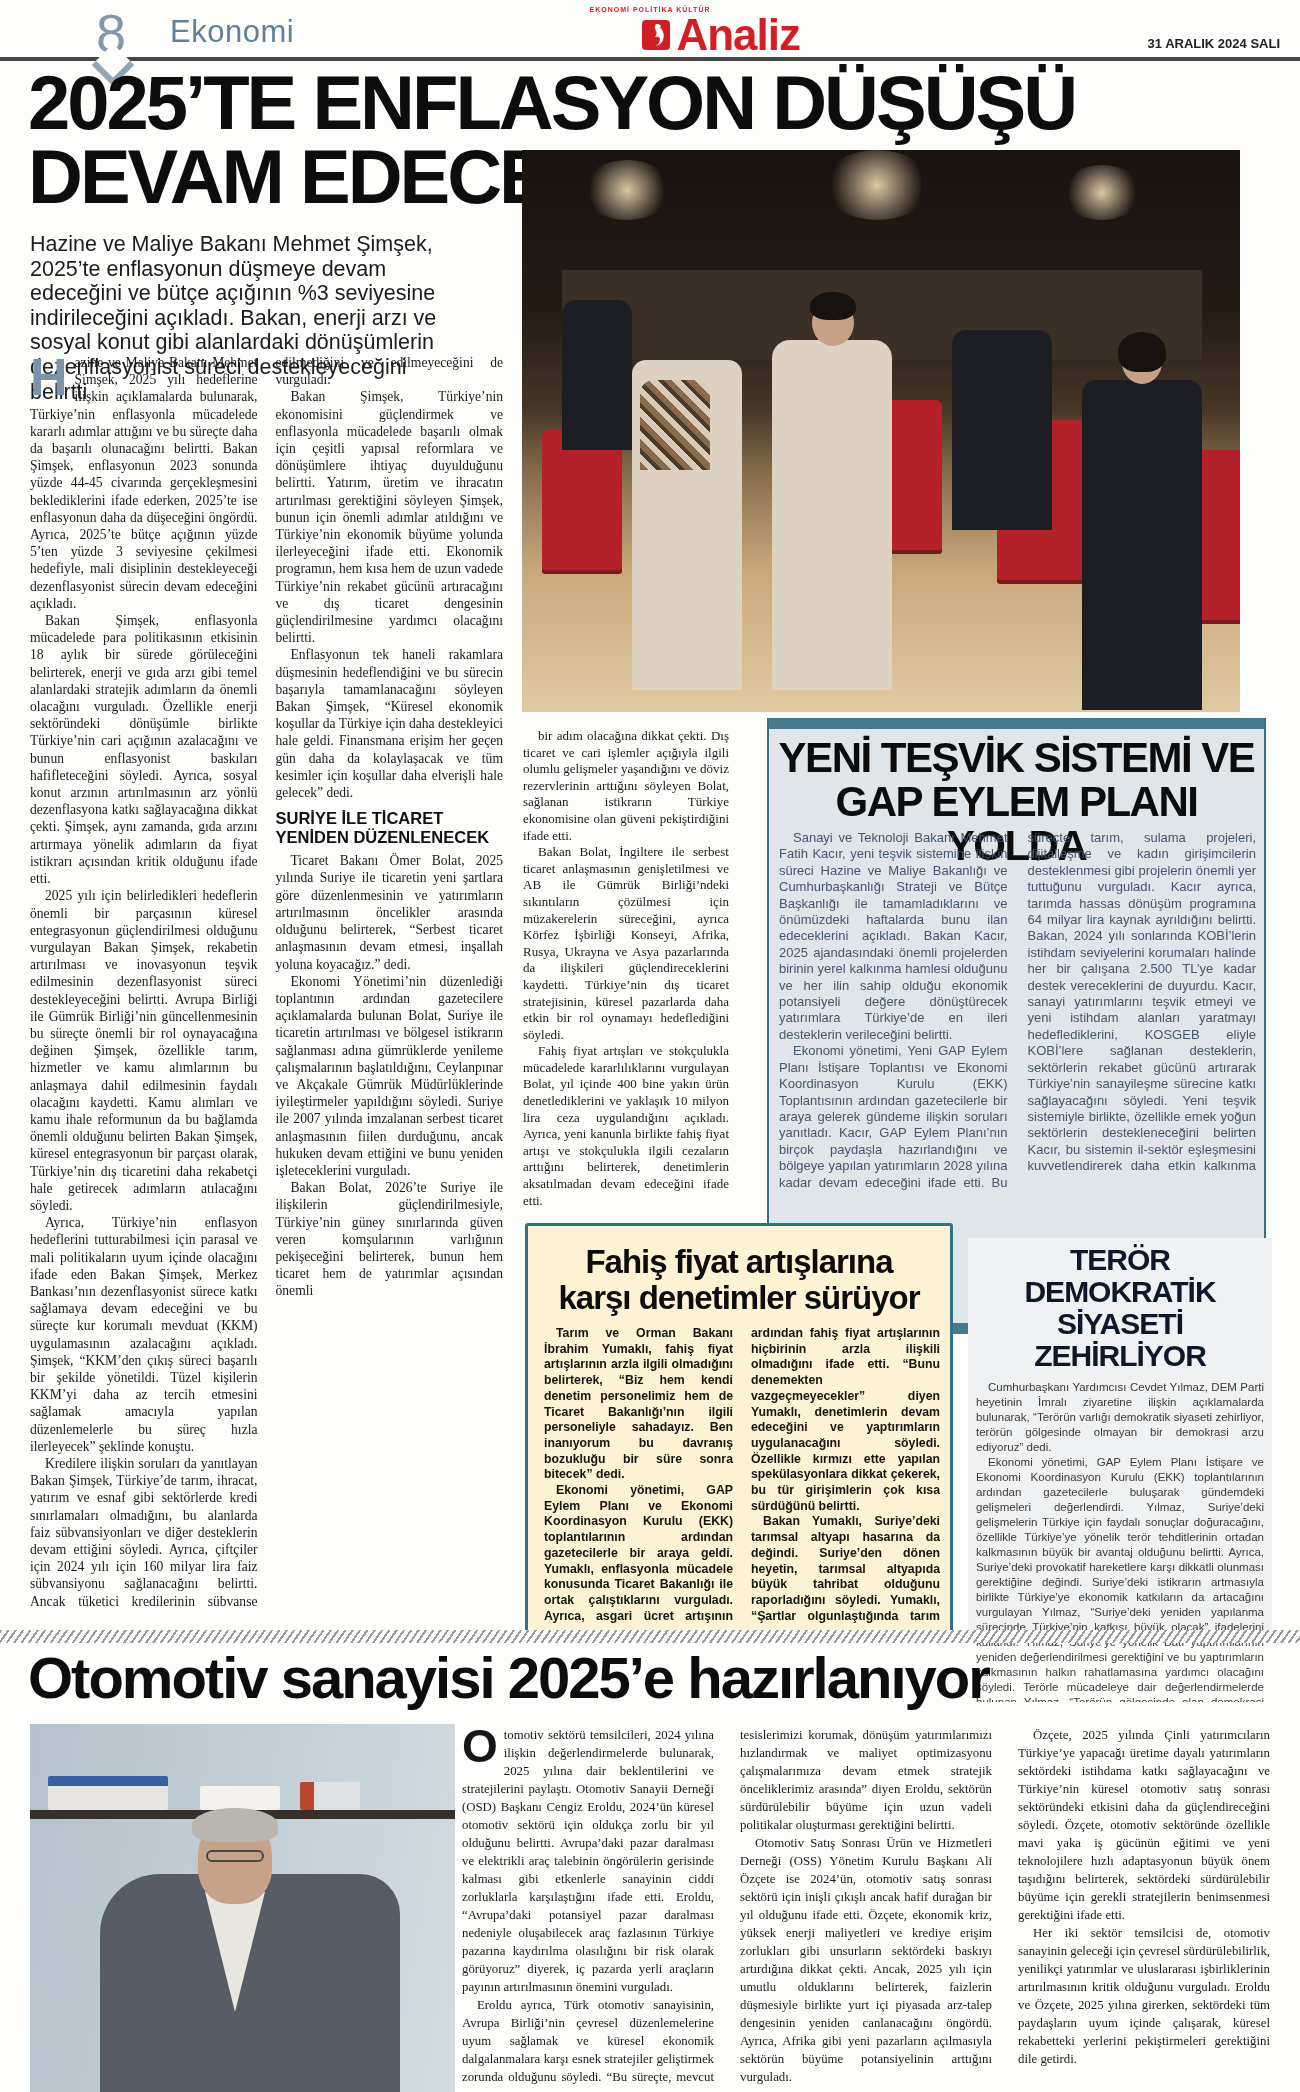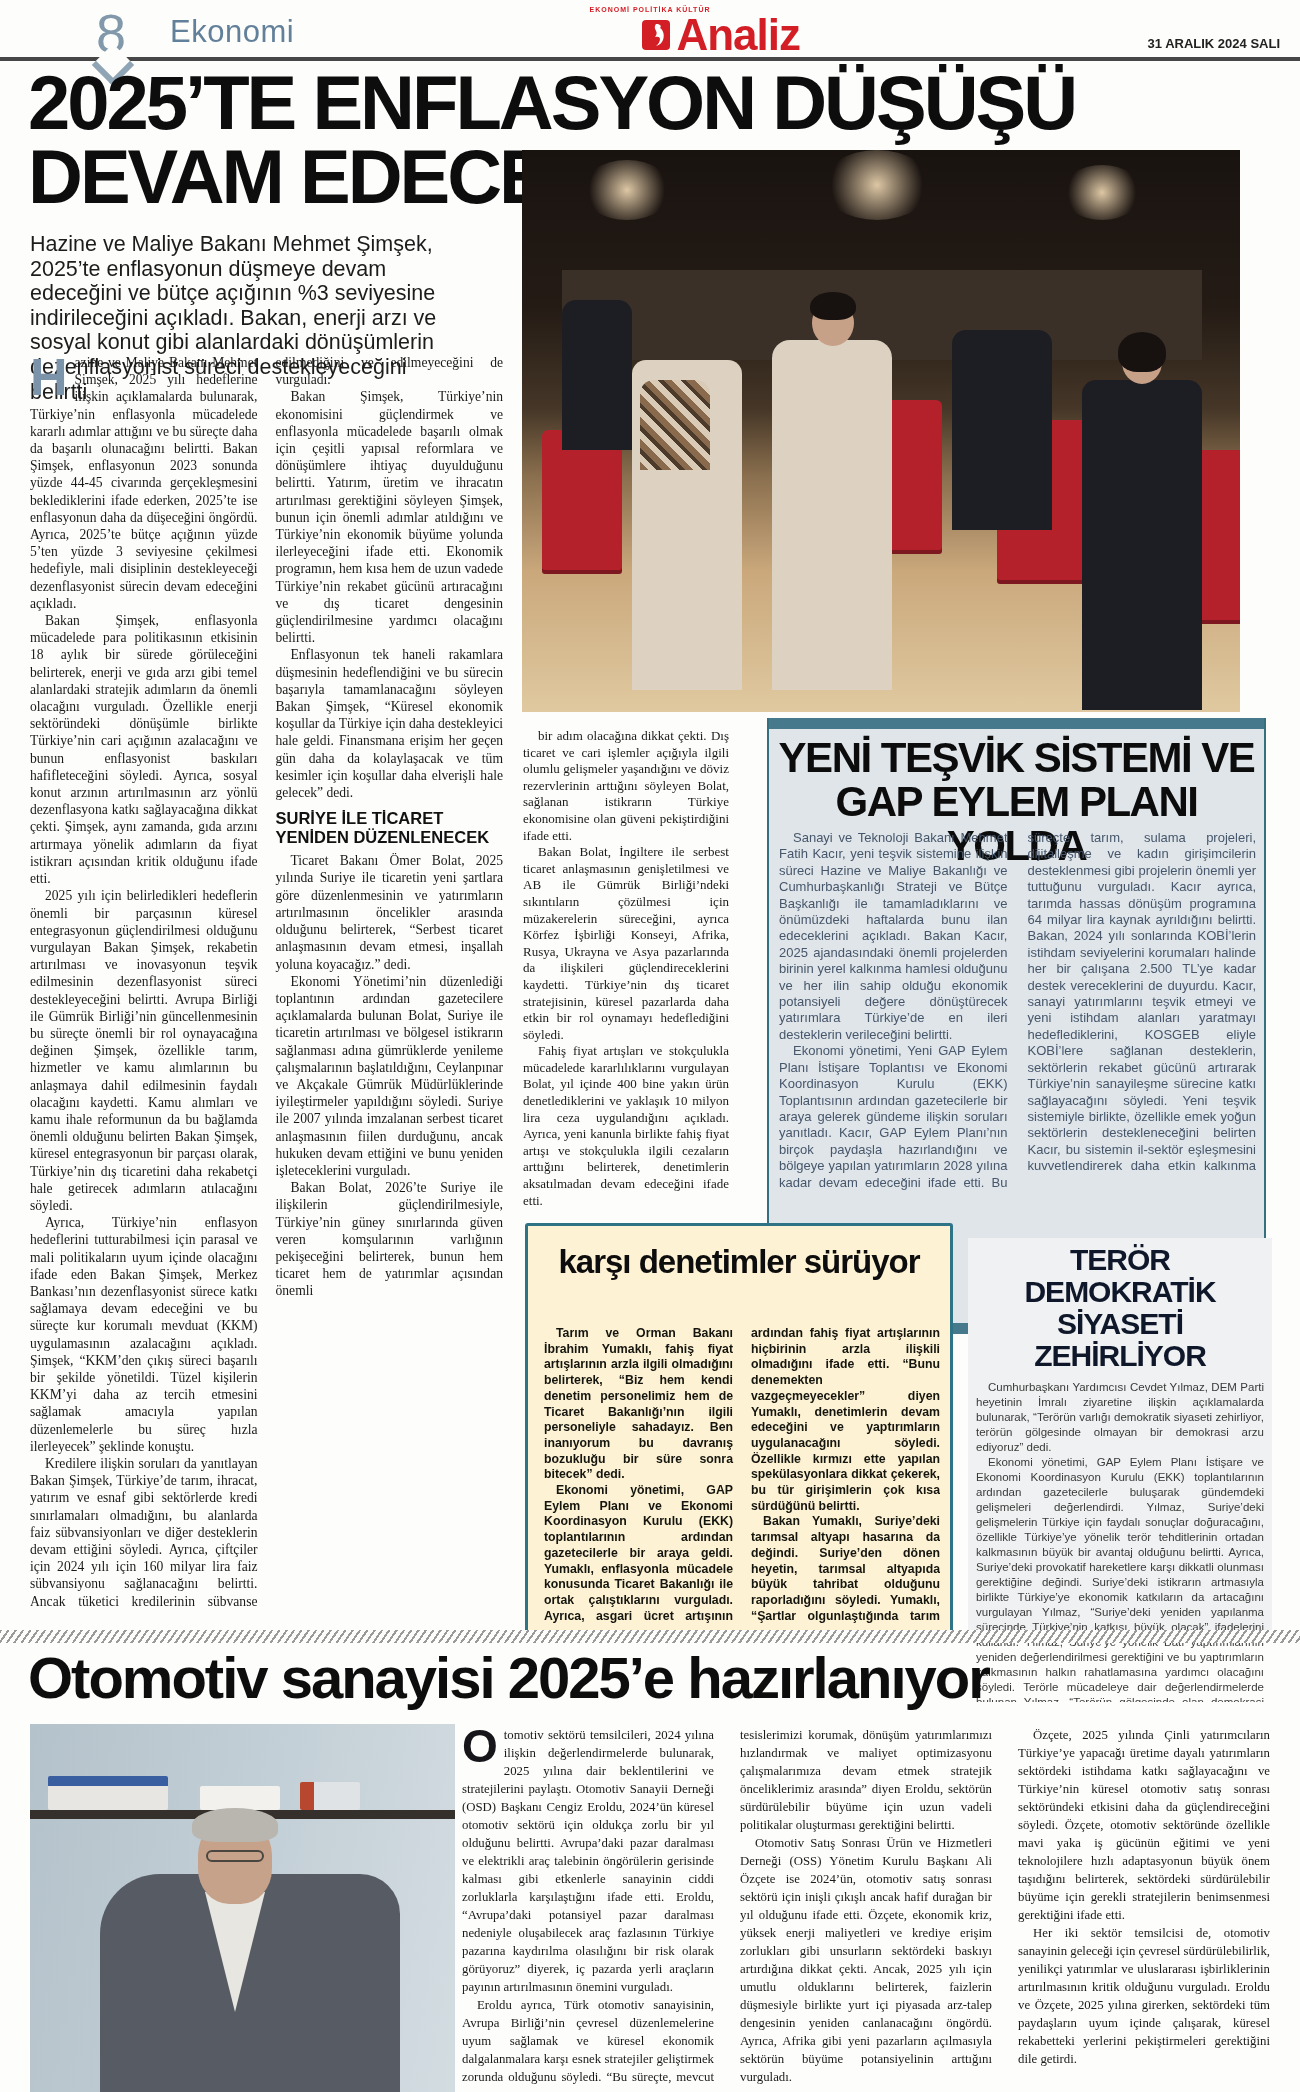--- a/index.html
+++ b/index.html
@@ -160,20 +160,21 @@
     <div>GAP EYLEM PLANI YOLDA</div>
   </h2>
   <div class="body flow">
       <p>Sanayi ve Teknoloji Bakanı Mehmet Fatih Kacır, yeni teşvik sistemine ilişkin süreci Hazine ve Maliye Bakanlığı ve Cumhurbaşkanlığı Strateji ve Bütçe Başkanlığı ile tamamladıklarını ve önümüzdeki haftalarda bunu ilan edeceklerini açıkladı. Bakan Kacır, 2025 ajandasındaki önemli projelerden birinin yerel kalkınma hamlesi olduğunu ve her ilin sahip olduğu ekonomik potansiyeli değere dönüştürecek yatırımlara Türkiye’de en ileri desteklerin verileceğini belirtti.</p>
       <p>Ekonomi yönetimi, Yeni GAP Eylem Planı İstişare Toplantısı ve Ekonomi Koordinasyon Kurulu (EKK) Toplantısının ardından gazetecilerle bir araya gelerek gündeme ilişkin soruları yanıtladı. Kacır, GAP Eylem Planı’nın birçok paydaşla hazırlandığını ve bölgeye yapılan yatırımların 2028 yılına kadar devam edeceğini ifade etti. Bu süreçte tarım, sulama projeleri, dijitalleşme ve kadın girişimcilerin desteklenmesi gibi projelerin önemli yer tuttuğunu vurguladı. Kacır ayrıca, tarımda hassas dönüşüm programına 64 milyar lira kaynak ayrıldığını belirtti. Bakan, 2024 yılı sonlarında KOBİ’lerin istihdam seviyelerini korumaları halinde her bir çalışana 2.500 TL’ye kadar destek vereceklerini de duyurdu. Kacır, sanayi yatırımlarını teşvik etmeyi ve yeni istihdam alanları yaratmayı hedeflediklerini, KOSGEB eliyle KOBİ’lere sağlanan desteklerin, sektörlerin rekabet gücünü artırarak Türkiye’nin sanayileşme sürecine katkı sağlayacağını söyledi. Yeni teşvik sistemiyle birlikte, özellikle emek yoğun sektörlerin destekleneceğini belirten Kacır, bu sistemin il-sektör eşleşmesini kuvvetlendirerek daha etkin kalkınma sağlamak için önemli bir adım olacağını vurguladı.</p>
     </div>
 </div>
 
 <div class="abs fahis">
   <h2>
+    <div>Fahiş fiyat artışlarına</div>
     <div>karşı denetimler sürüyor</div>
   </h2>
   <div class="body flow">
       <p>Tarım ve Orman Bakanı İbrahim Yumaklı, fahiş fiyat artışlarının arzla ilgili olmadığını belirterek, “Biz hem kendi denetim personelimiz hem de Ticaret Bakanlığı’nın ilgili personeliyle sahadayız. Ben inanıyorum bu davranış bozukluğu bir süre sonra bitecek” dedi.</p>
       <p>Ekonomi yönetimi, GAP Eylem Planı ve Ekonomi Koordinasyon Kurulu (EKK) toplantılarının ardından gazetecilerle bir araya geldi. Yumaklı, enflasyonla mücadele konusunda Ticaret Bakanlığı ile ortak çalıştıklarını vurguladı. Ayrıca, asgari ücret artışının ardından fahiş fiyat artışlarının hiçbirinin arzla ilişkili olmadığını ifade etti. “Bunu denemekten vazgeçmeyecekler” diyen Yumaklı, denetimlerin devam edeceğini ve yaptırımların uygulanacağını söyledi. Özellikle kırmızı ette yapılan spekülasyonlara dikkat çekerek, bu tür girişimlerin çok kısa sürdüğünü belirtti.</p>
       <p>Bakan Yumaklı, Suriye’deki tarımsal altyapı hasarına da değindi. Suriye’den dönen heyetin, tarımsal altyapıda büyük tahribat olduğunu raporladığını söyledi. Yumaklı, “Şartlar olgunlaştığında tarım ataşesi ataması yapacağız” ifadelerini kullandı. Ayrıca, sulama ve su projelerinin bölge için büyük önem taşıdığına dikkat çekti ve Türkiye’nin tarımsal üretimini artırarak gıda arz güvenliğini sağlamayı hedeflediklerini kaydetti. Bakan Yumaklı, tarımsal üretimin verimli bir şekilde artırılmasının, ülke ekonomisine katkı sağlanması ve ihracatın artırılması açısından önemli olduğunu belirtti.</p>
     </div>
 </div>
 
 <div class="abs teror">

